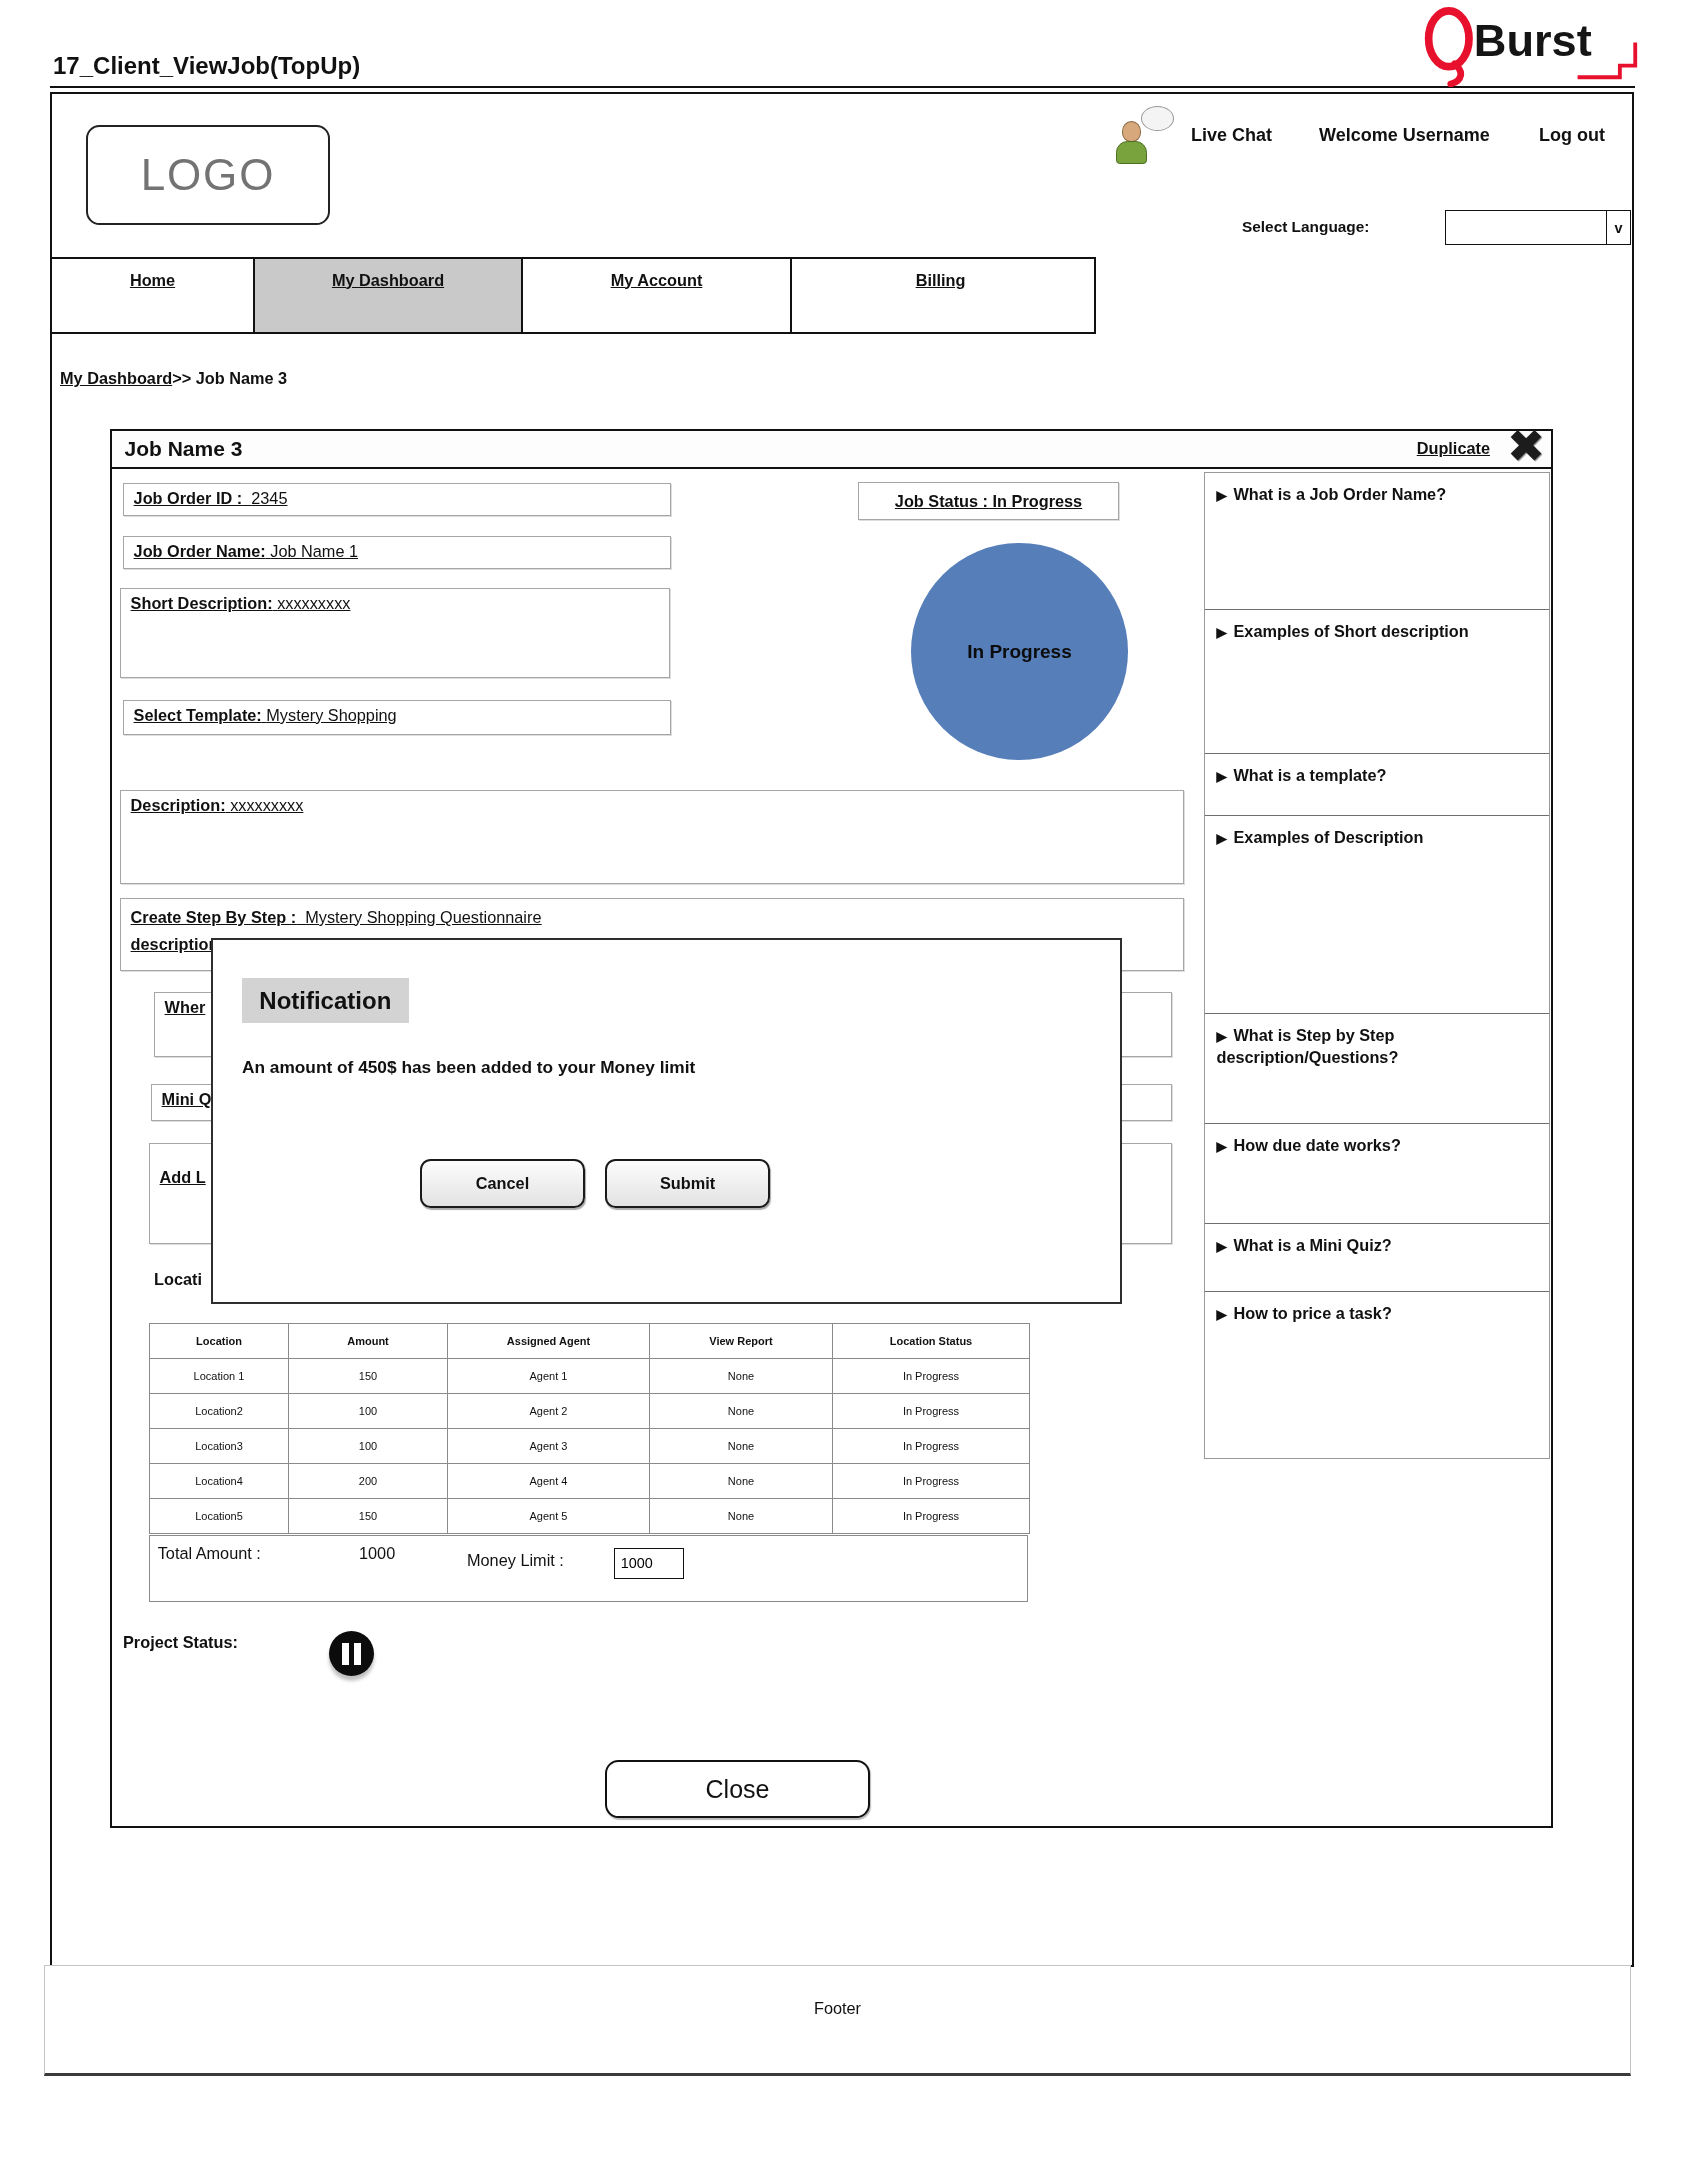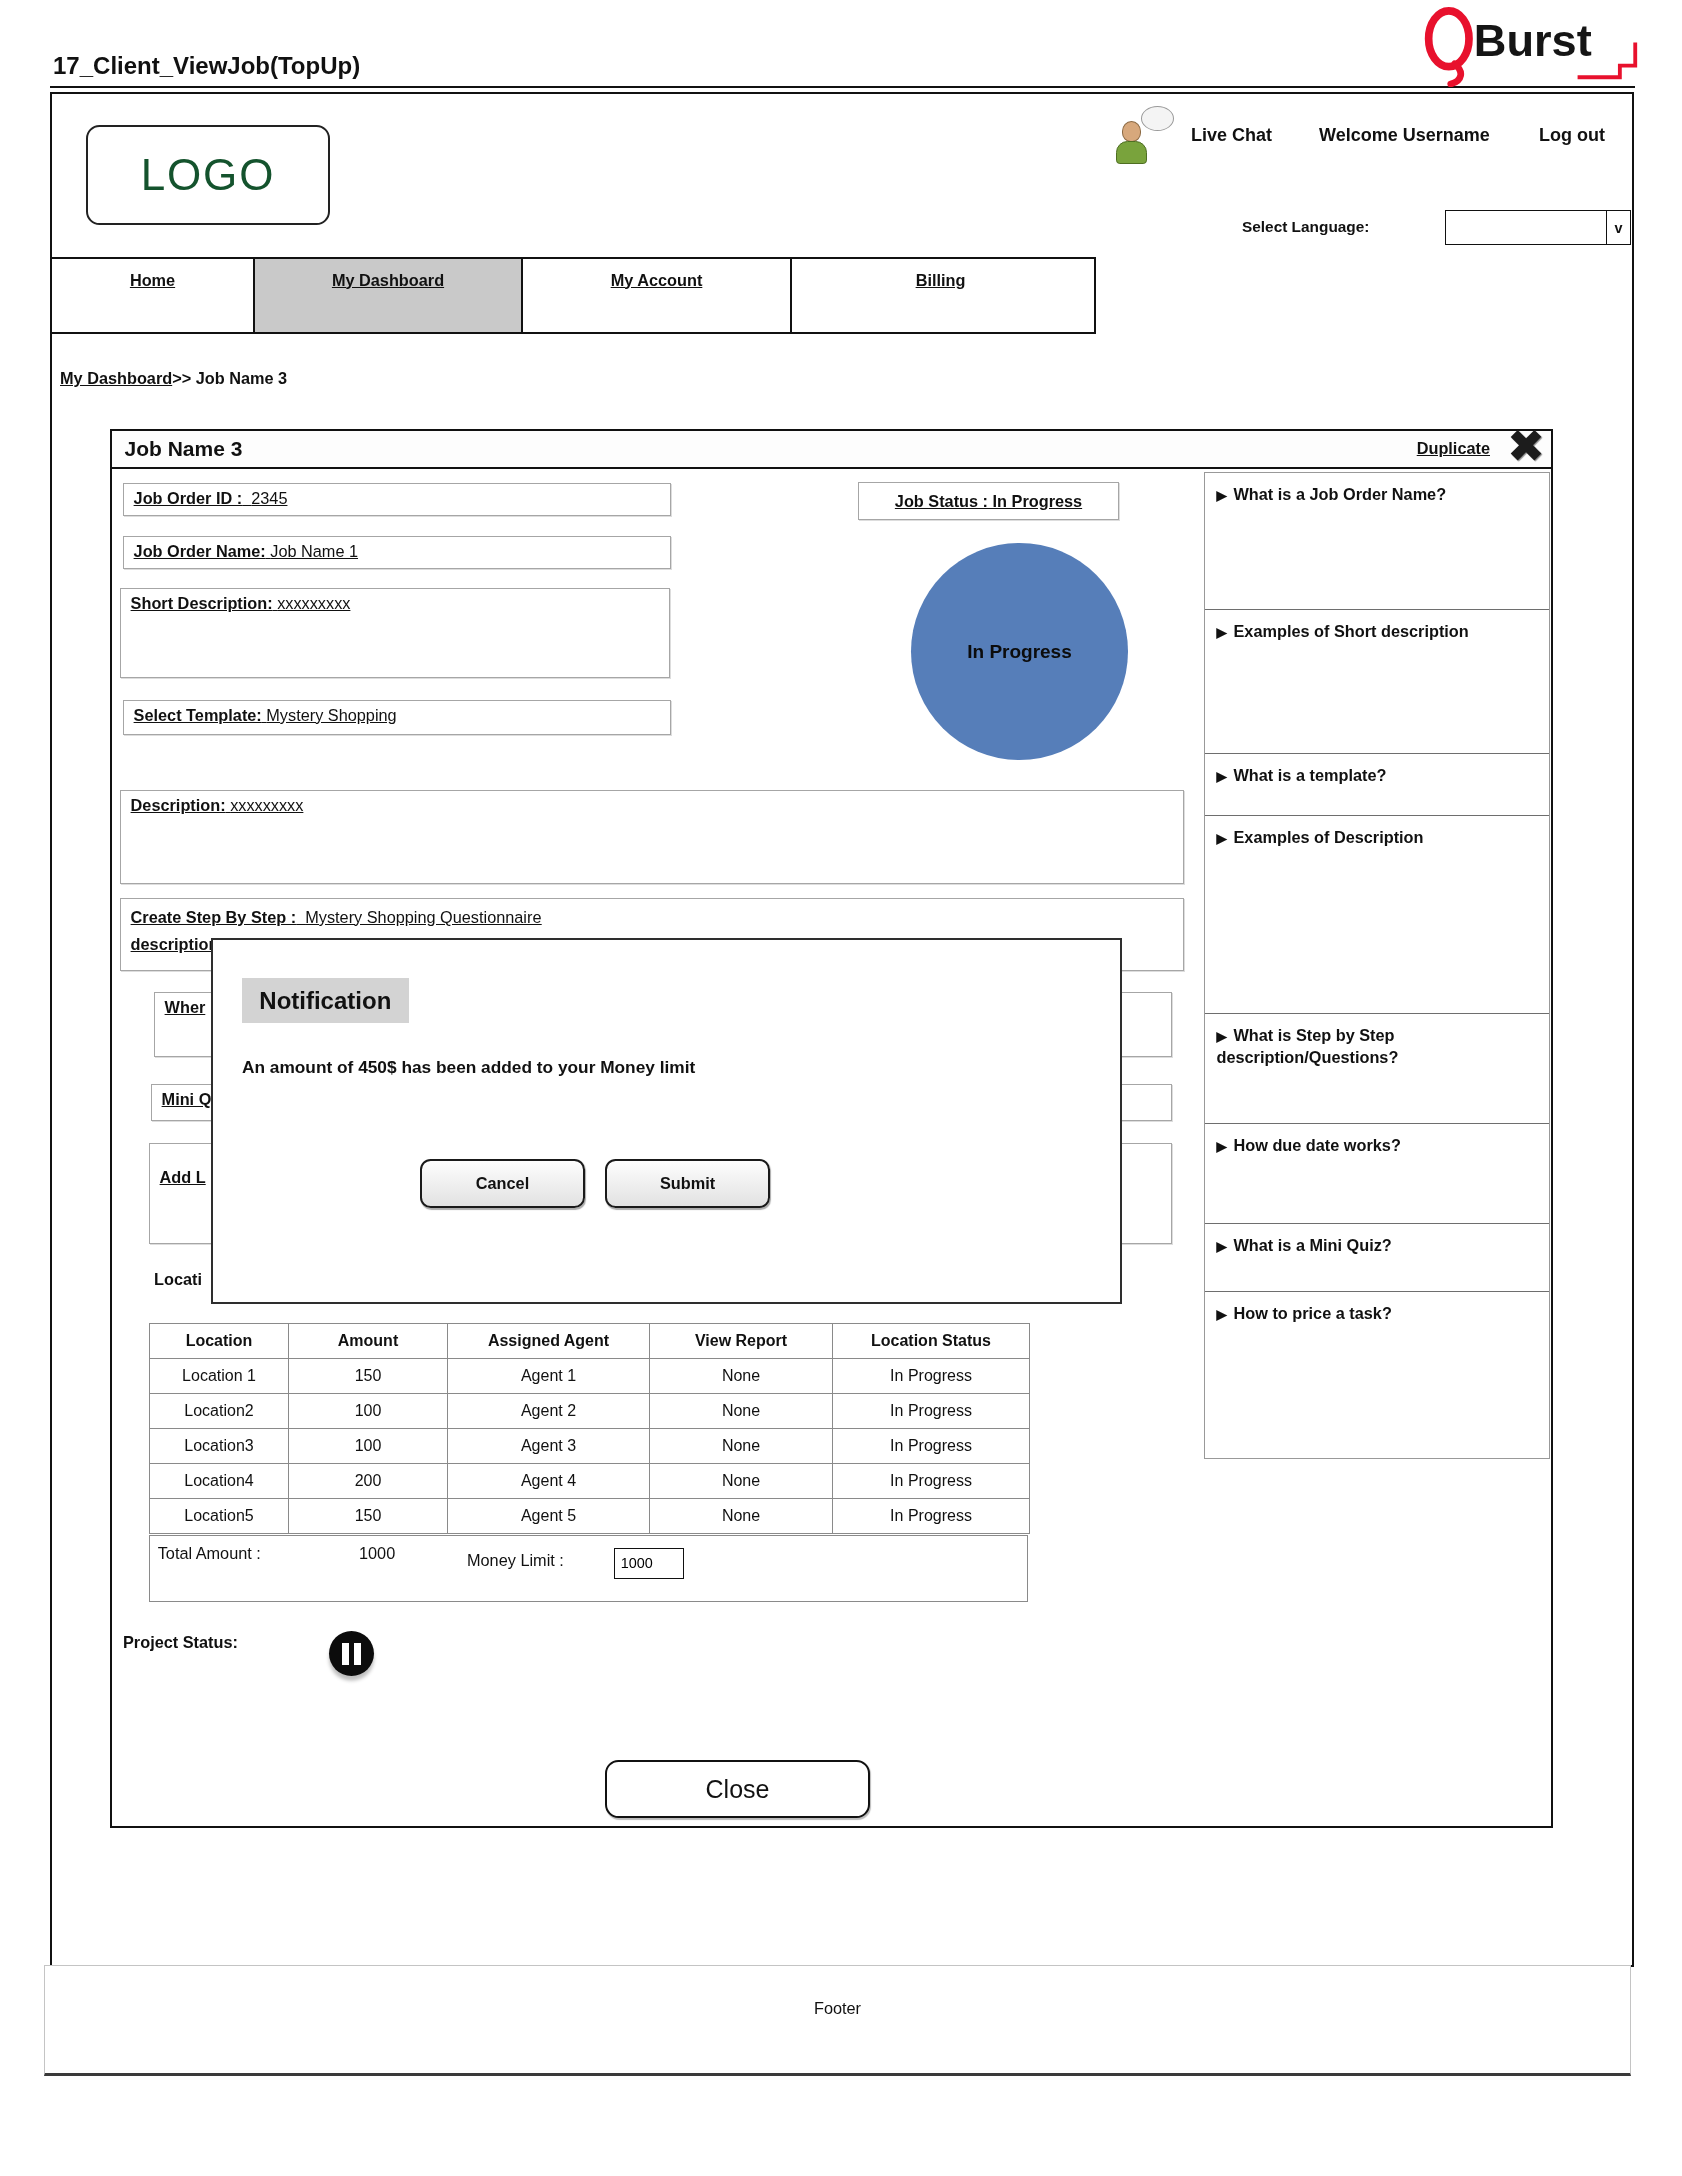--- a/index.html
+++ b/index.html
@@ -11,21 +11,21 @@
   .doc-title{left:53px;top:52px;font-size:24px;font-weight:bold;}
   .top-divider{left:50px;top:86px;width:1585px;height:0;border-top:2.9px solid #111;}
 
   
   .brand{left:1420px;top:3.8px;width:221px;height:83px;}
 
   
   .frame{left:50px;top:92px;width:1580px;height:1871px;border:2.9px solid #111;background:#fff;}
 
   .logo-box{left:86px;top:125px;width:240px;height:96px;border:2.9px solid #222;border-radius:13.4px;
-    display:flex;align-items:center;justify-content:center;font-size:44px;letter-spacing:1.9px;color:#14532d;}
+    display:flex;align-items:center;justify-content:center;font-size:44px;letter-spacing:1.9px;color:#737373;}
 
   .hdr-link{font-size:18px;font-weight:bold;white-space:nowrap;}
   .chat-wrap{left:1116px;top:106px;width:58px;height:60px;}
   .bubble{position:absolute;right:0;top:0;width:31px;height:23px;background:#f4f4f4;border:1.9px solid #999;border-radius:50%;}
   .head{position:absolute;left:5.8px;top:15.4px;width:17.3px;height:19px;background:#d7a87c;border-radius:50% 50% 45% 45%;border:1px solid #8c6a44;}
   .torso{position:absolute;left:0px;top:35px;width:29px;height:21px;background:#79a33c;border-radius:11.5px 11.5px 3.8px 3.8px;border:1px solid #4e6e22;}
 
   .lang-label{left:1242px;top:218px;font-size:15.4px;font-weight:bold;}
   .lang-select{left:1445px;top:210px;width:184px;height:33px;border:1.9px solid #111;background:#fff;}
   .lang-arrow{position:absolute;right:0;top:0;width:23px;height:100%;border-left:1.9px solid #111;
@@ -61,21 +61,21 @@
     display:flex;align-items:center;justify-content:center;font-size:19px;font-weight:bold;color:#0c0c0c;}
 
   
   .sidebar{position:absolute;left:1092px;top:41px;width:346px;height:987px;border:1.9px solid #999;box-sizing:border-box;background:#fff;}
   .sb-item{box-sizing:border-box;border-bottom:1.9px solid #6e6e6e;padding:9.6px 11.5px;font-size:16.3px;font-weight:bold;line-height:1.35;}
   .sb-item:last-child{border-bottom:none;}
   .tri{font-size:13.4px;margin-right:6.7px;}
 
   
   .loc-table{left:149px;top:1323px;border-collapse:collapse;table-layout:fixed;background:#fff;}
-  .loc-table th,.loc-table td{border:1.9px solid #8a8a8a;text-align:center;font-size:16px;height:34px;padding:0;}
+  .loc-table th,.loc-table td{border:1.9px solid #8a8a8a;text-align:center;font-size:11px;height:34px;padding:0;}
   .loc-table th{font-weight:bold;}
   .total-box{left:149px;top:1535px;width:879px;height:67px;border:1.9px solid #8a8a8a;box-sizing:border-box;background:#fff;padding-left:12px;}
   .total-box .t-label{position:absolute;left:7.7px;top:7.7px;font-size:16.3px;}
   .total-box .t-val{position:absolute;left:209px;top:7.7px;font-size:16.3px;}
   .total-box .ml-label{position:absolute;left:317px;top:15.4px;font-size:16.3px;}
   .ml-input{position:absolute;left:464px;top:11.5px;width:60px;height:27px;border:1.9px solid #111;font-size:14.4px;
     text-align:left;padding-left:5.8px;font-family:"Liberation Sans",sans-serif;box-sizing:content-box;}
 
   .proj-label{left:123px;top:1633px;font-size:16.3px;font-weight:bold;}
   .pause{left:329px;top:1631px;width:45px;height:45px;border-radius:50%;background:#0c0c0c;

